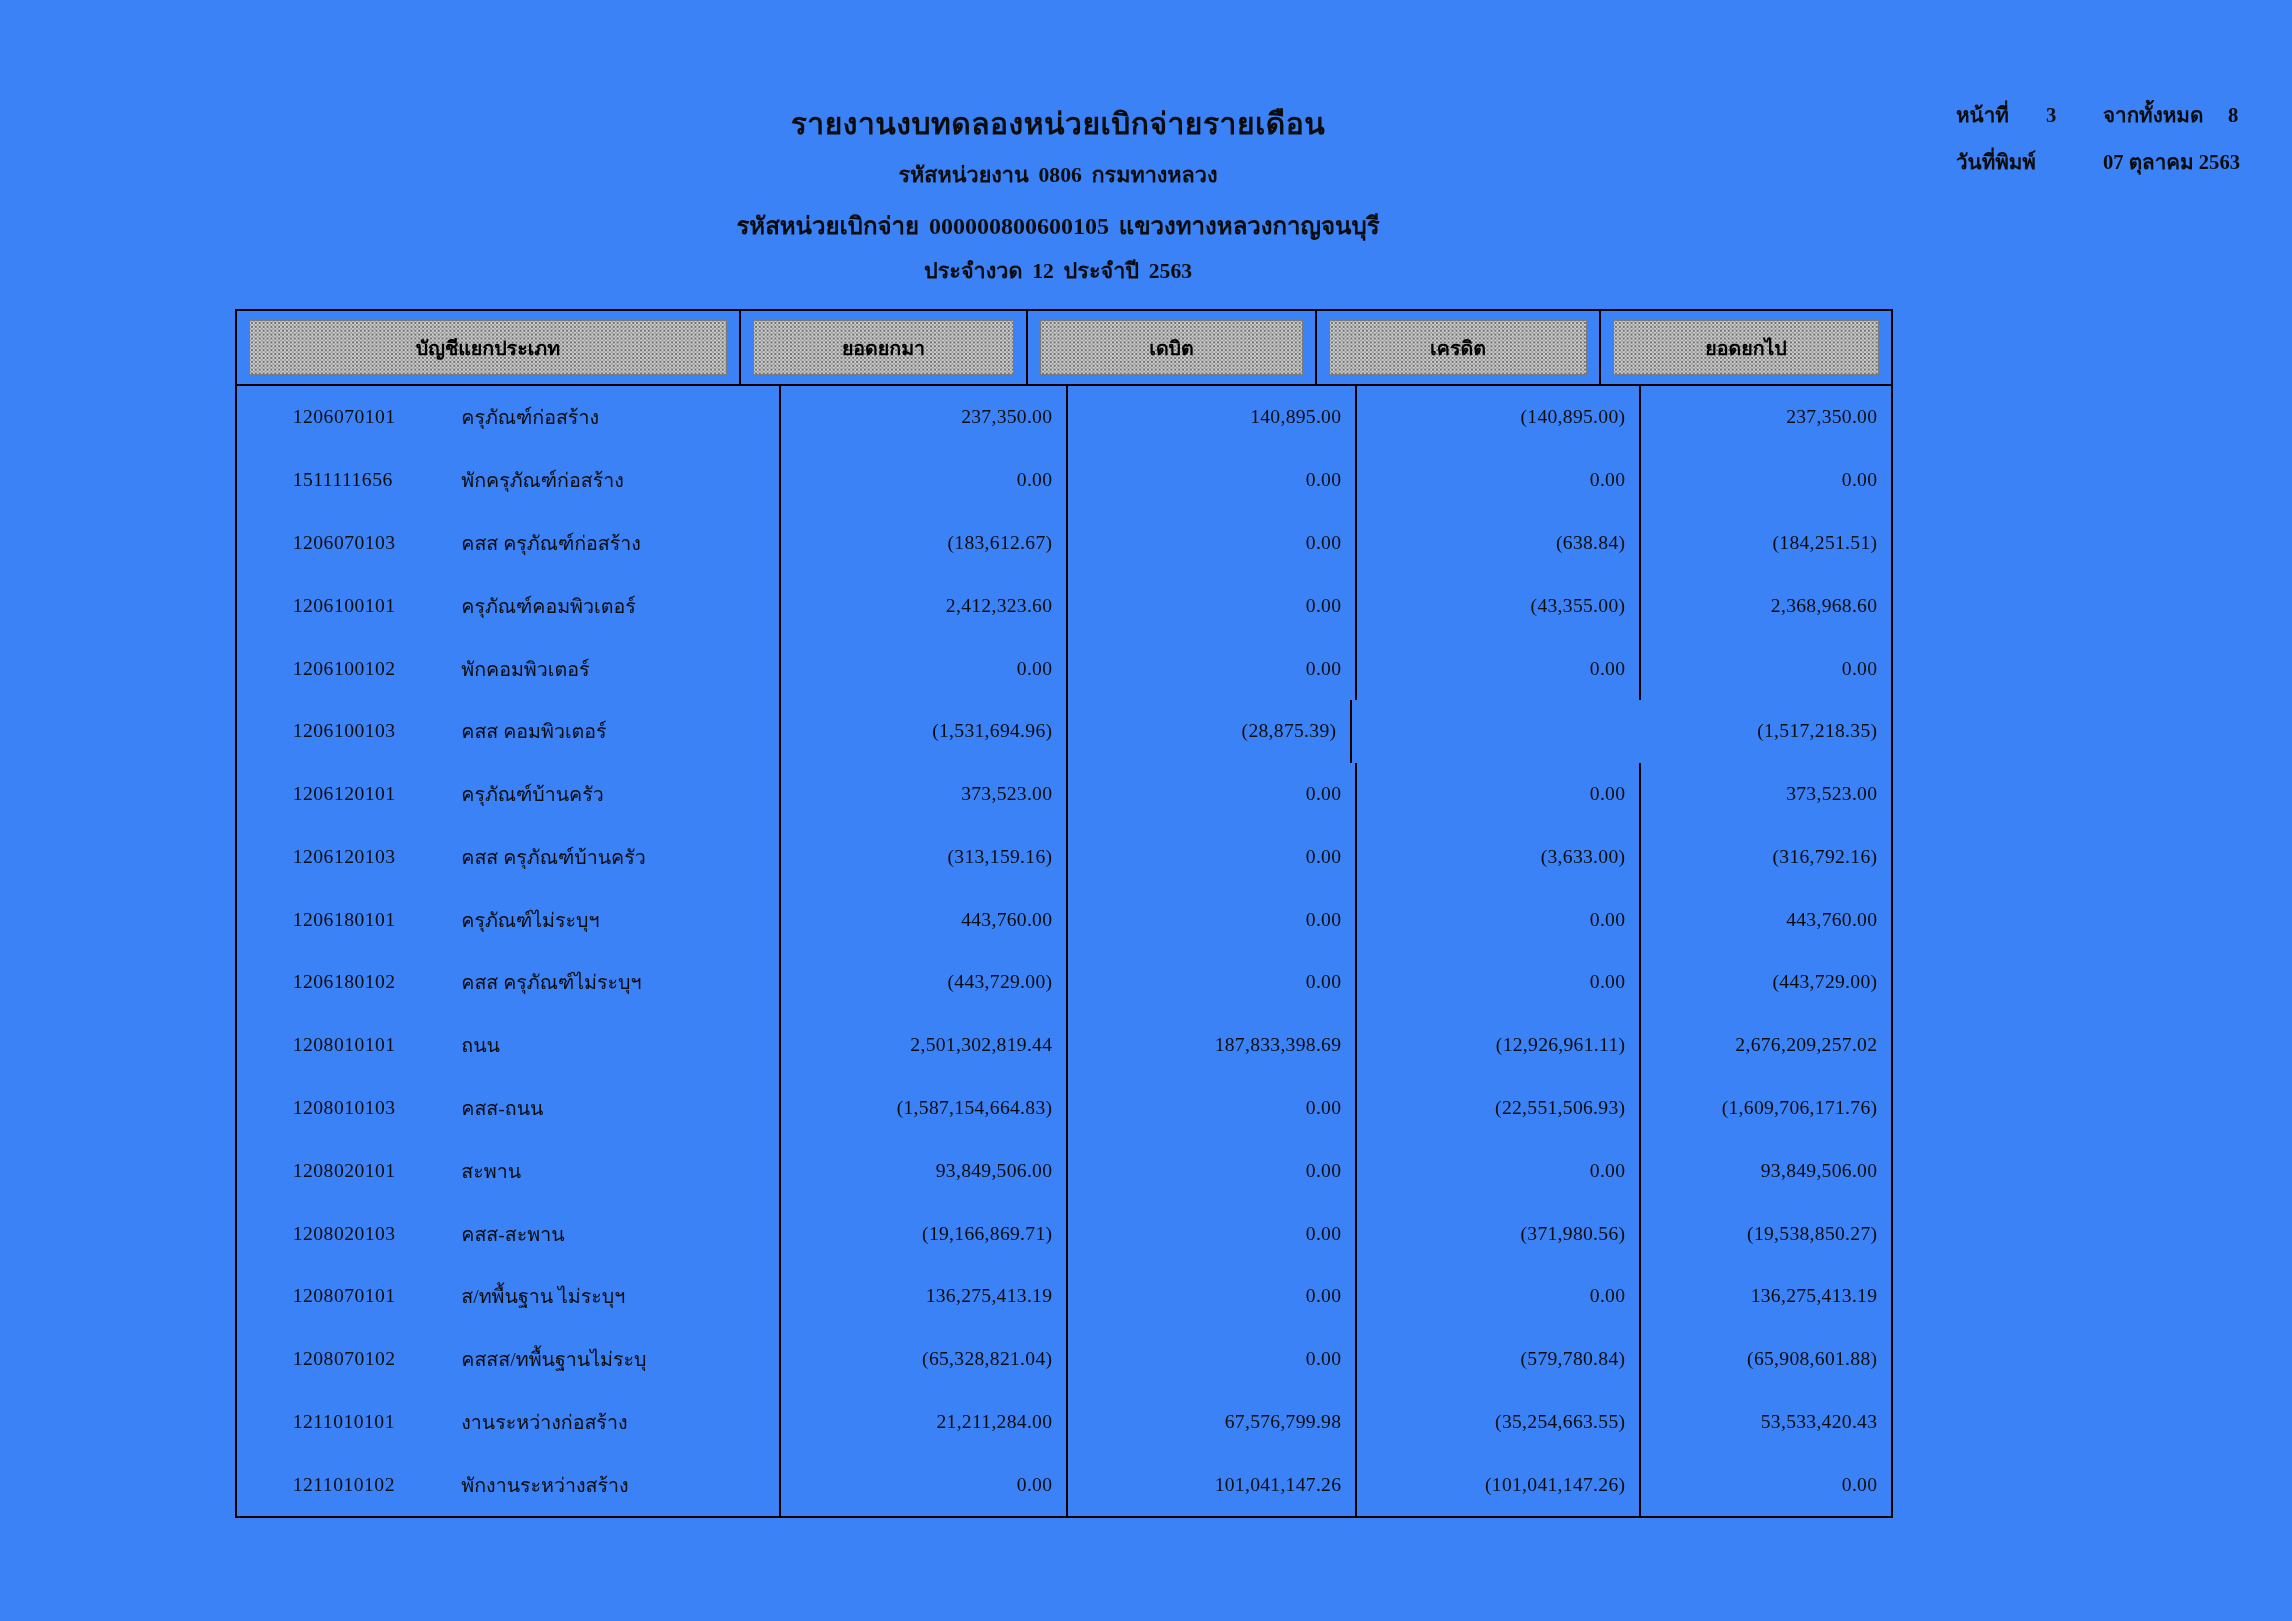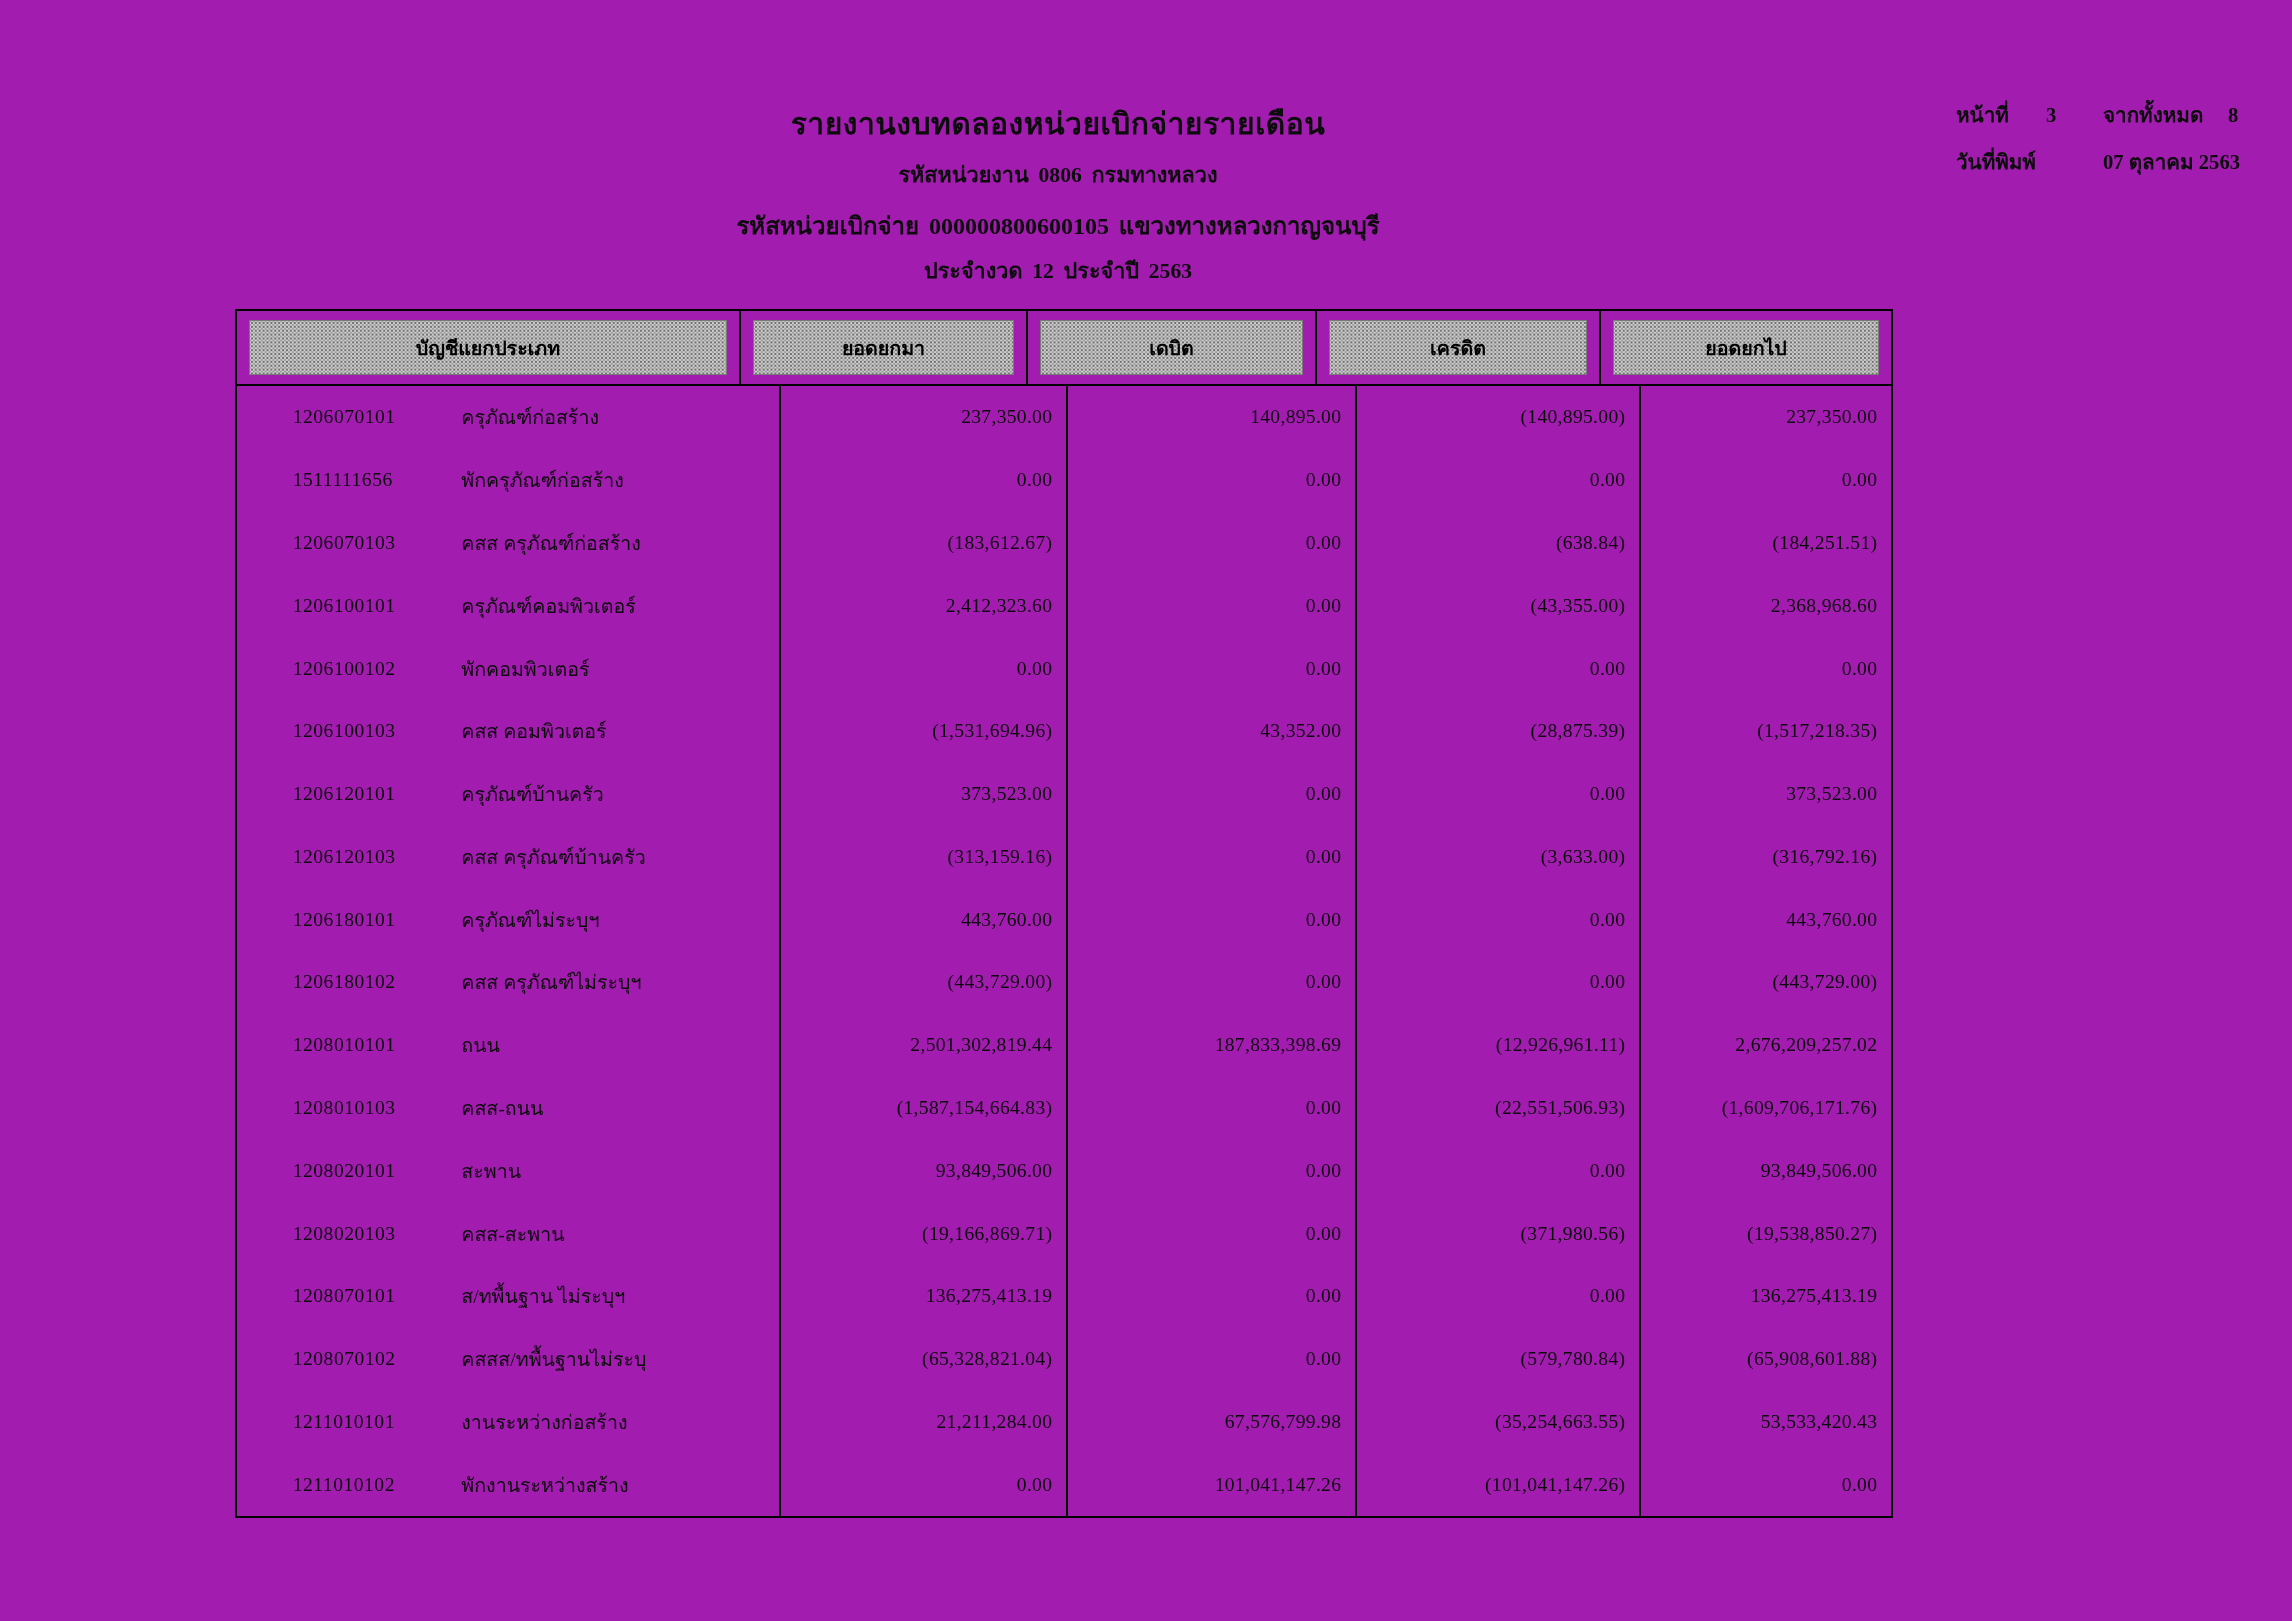--- a/index.html
+++ b/index.html
@@ -1,17 +1,17 @@
 <!DOCTYPE html>
 <html><head>
 <meta charset="utf-8">
 <style>
   html,body { margin:0; padding:0; background:#e8e8e8; }
   .page {
-    position:relative; width:2293px; height:1621px; background:#a21caf;
+    position:relative; width:2293px; height:1621px; background:#3b82f6;
     font-family:"Liberation Serif","DejaVu Serif",serif; color:#0c0c0c;
     overflow:hidden; margin:0 auto;
   }
   
   .header-center { position:absolute; left:323px; top:0; width:1470px; text-align:center; }
   .rpt-title { position:absolute; top:100px; left:0; right:0; font-size:30px; font-weight:bold; letter-spacing:0.5px; }
   .rpt-sub1  { position:absolute; top:157px; left:0; right:0; font-size:21.6px; font-weight:bold; }
   .rpt-sub2  { position:absolute; top:206px; left:0; right:0; font-size:24px; font-weight:bold; }
   .rpt-sub3  { position:absolute; top:253px; left:0; right:0; font-size:21.6px; font-weight:bold; }
   .hsep { margin-right:9.8px; }
@@ -155,21 +155,20 @@
     <div class="cell c4 c-num">0.00</div>
     <div class="cell c5 c-num">0.00</div>
   </div>
 
   <div class="trow">
     <div class="cell c1 c-acct">
       <span class="code">1206100103</span>
       <span class="aname">คสส คอมพิวเตอร์</span>
     </div>
     <div class="cell c2 c-num">(1,531,694.96)</div>
-    <div class="cell c3 c-num">43,352.00</div>
     <div class="cell c4 c-num">(28,875.39)</div>
     <div class="cell c5 c-num">(1,517,218.35)</div>
   </div>
 
   <div class="trow">
     <div class="cell c1 c-acct">
       <span class="code">1206120101</span>
       <span class="aname">ครุภัณฑ์บ้านครัว</span>
     </div>
     <div class="cell c2 c-num">373,523.00</div>

